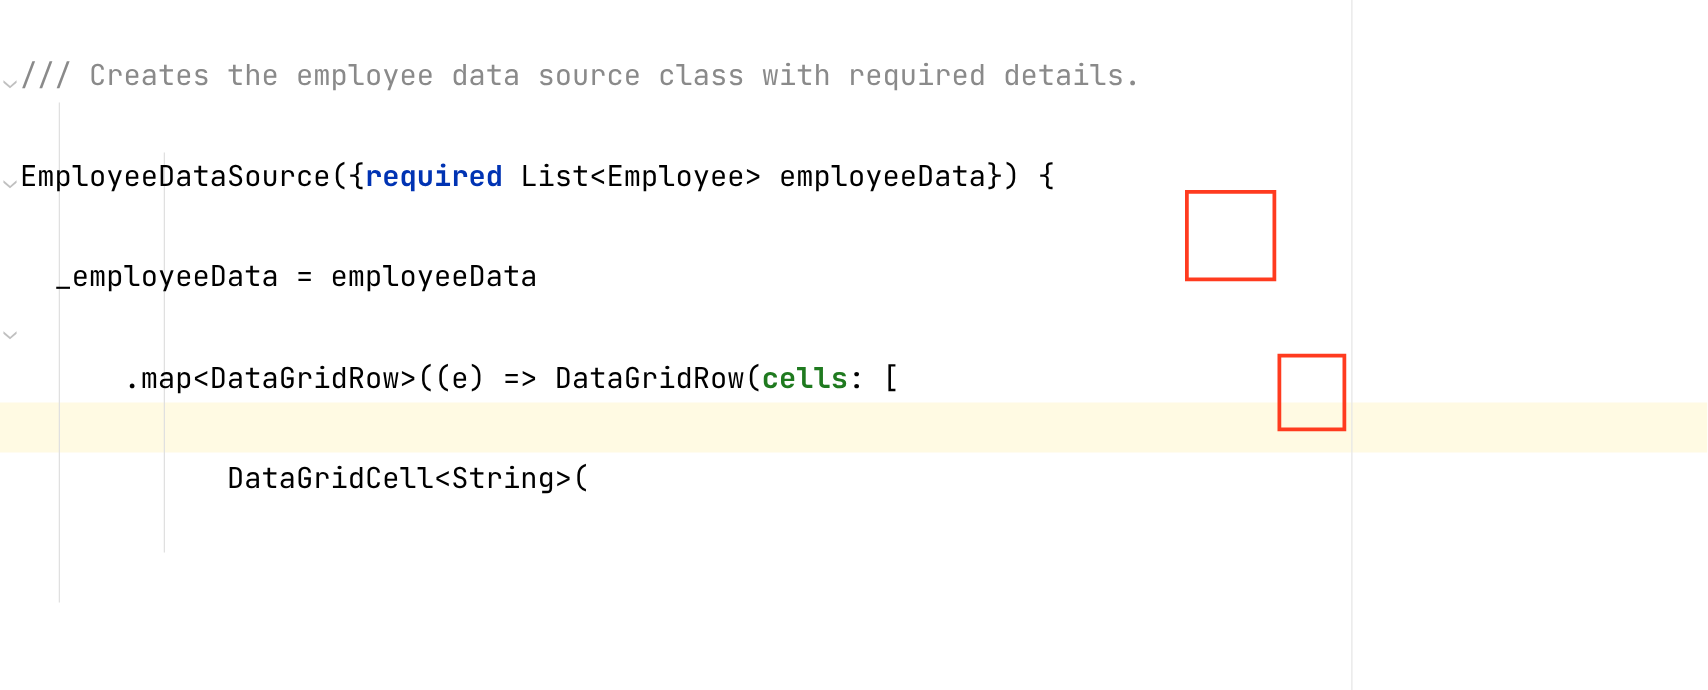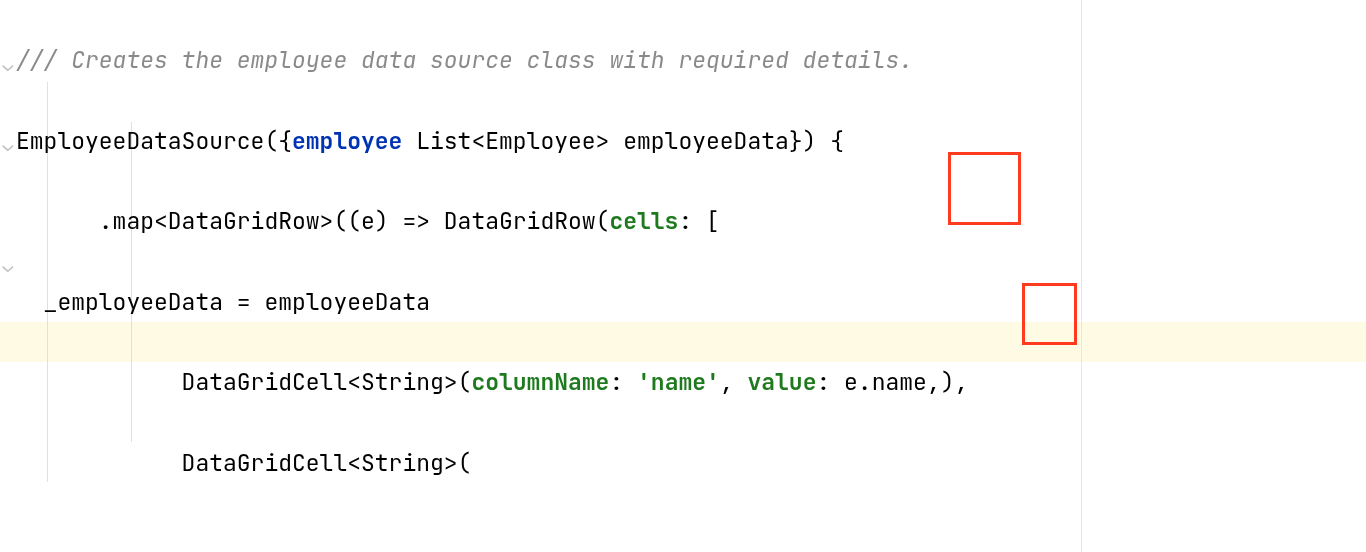--- a/index.html
+++ b/index.html
@@ -47,21 +47,21 @@
   }
   .current-line-bg {
     position: absolute;
     left: 0;
     width: 1366px;
     height: 40.25px;
     top: 322px;
     background: #fffae3;
     z-index: 0;
   }
-  .comment { color: #8a8a8a; font-style: italic; }
+  .comment { color: #8a8a8a; }
   .kw { color: #0033b3; font-weight: bold; }
   .named { color: #1f7a1f; font-weight: bold; }
   .guide {
     position: absolute;
     width: 1px;
     background: #e0e0e0;
     z-index: 0;
   }
   .redbox {
     position: absolute;
@@ -93,23 +93,22 @@
   <div class="gl">⌄</div>
   <div class="gl"></div>
   <div class="gl"></div>
   <div class="gl"></div>
   <div class="gl"></div>
   <div class="gl"></div>
 </div>
 
 <div class="code-area">
 <pre class="code-line"><span class="comment">/// Creates the employee data source class with required details.</span></pre>
-<pre class="code-line"><span>EmployeeDataSource({</span><span class="kw">employee</span><span> List&lt;Employee&gt; employeeData}) {</span></pre>
+<pre class="code-line"><span>EmployeeDataSource({</span><span class="kw">required</span><span> List&lt;Employee&gt; employeeData}) {</span></pre>
+<pre class="code-line"><span>  _employeeData = employeeData</span></pre>
 <pre class="code-line"><span>      .map&lt;DataGridRow&gt;((e) =&gt; DataGridRow(</span><span class="named">cells</span><span>: [</span></pre>
-<pre class="code-line"><span>  _employeeData = employeeData</span></pre>
-<pre class="code-line"><span>            DataGridCell&lt;String&gt;(</span><span class="named">columnName</span><span>: </span><span class="named">'name'</span><span>, </span><span class="named">value</span><span>: e.name,),</span></pre>
 <pre class="code-line"><span>            DataGridCell&lt;String&gt;(</span></pre>
 
 
 
 
 
 </div>
 
 </body></html>

